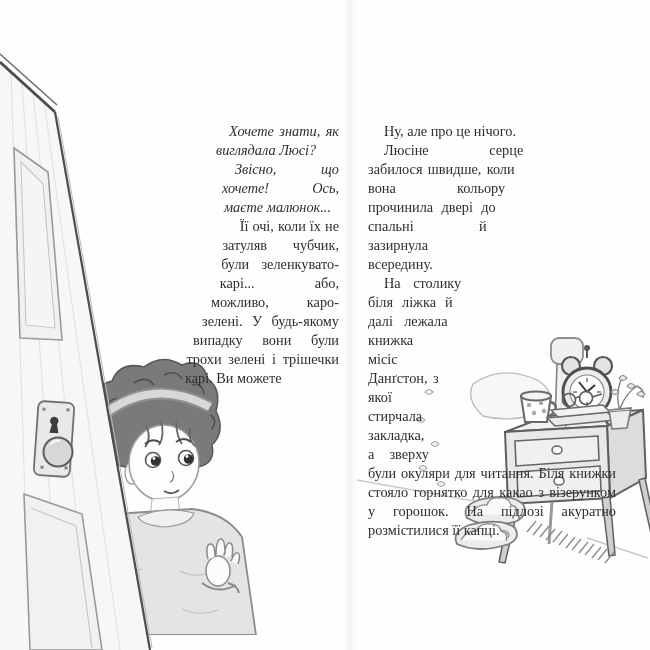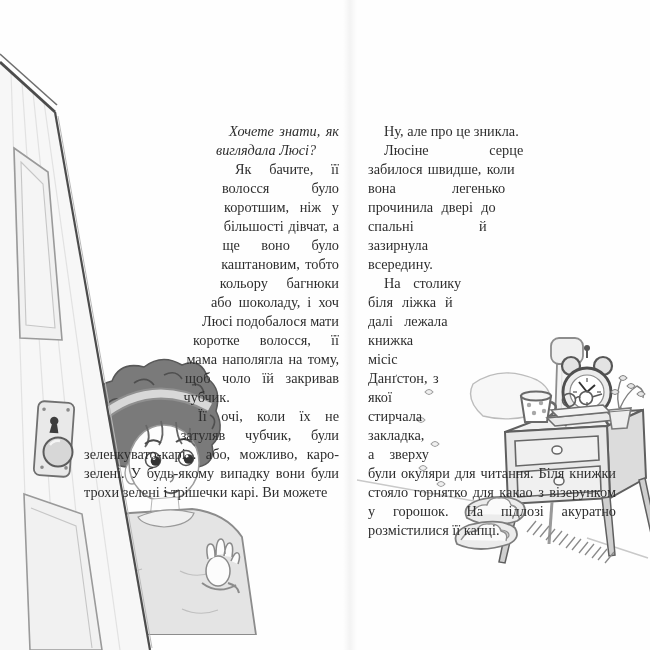--- a/index.html
+++ b/index.html
@@ -172,25 +172,25 @@
       <path d="M102,212 Q96,200 114,193 Q146,185 160,196 Q166,206 154,212 Q124,222 102,212 Z" fill="#ececec" stroke="#7d7d7d" stroke-width="1.8"></path>
       <ellipse cx="146" cy="203" rx="8" ry="5" fill="#d2d2d2" stroke="#8f8f8f" stroke-width="1.2"></ellipse>
       <path d="M106,208 q6,-10 16,-9 q2,-8 12,-7 q10,-1 12,7 q8,2 5,10" fill="#fafafa" stroke="#8f8f8f" stroke-width="1.4"></path>
     </g>
     <path fill="none" stroke="#8a8a8a" stroke-width="1.3" d="M172,200 l9,-11 M178,203 l9,-11 M185,205 l9,-11 M191,208 l9,-11 M198,210 l9,-11 M204,213 l9,-11 M211,216 l9,-11 M217,218 l9,-11 M224,221 l9,-11 M230,223 l9,-11 M237,226 l9,-11 M243,228 l9,-11 M250,231 l9,-11"></path>
   </svg>
 
   <div class="textcol left">
     <div class="spacer-l"></div>
     <p class="it">Хочете знати, як виглядала Люсі?</p>
-    <p>Як бачите, її волосся було коротшим, ніж у більшості дівчат, а ще воно було каштановим, тобто кольору багнюки або шоколаду, і хоч Люсі подобалося мати коротке волосся, її мама наполягла на тому, щоб чоло їй закривав чубчик.</p>
+    <p class="it">Звісно, що хочете! Ось, маєте малюнок...</p>
     <p>Її очі, коли їх не затуляв чубчик, були зеленкувато-карі... або, можливо, каро-зелені. У будь-якому випадку вони були трохи зелені і трішечки карі. Ви можете</p>
   </div>
 
   <div class="textcol right">
     <div class="spacer-r"></div>
-    <p>Ну, але про це зникла.</p>
-    <p>Люсіне серце забилося швидше, коли вона легенько прочинила двері до спальні й зазирнула всередину.</p>
+    <p>Ну, але про це нічого.</p>
+    <p>Люсіне серце забилося швидше, коли вона кольору прочинила двері до спальні й зазирнула всередину.</p>
     <p>На столику біля ліжка й далі лежала книжка місіс Данґстон, з якої стирчала закладка, а зверху були окуляри для читання. Біля книжки стояло горнятко для какао з візерунком у горошок. На підлозі акуратно розмістилися її капці.</p>
   </div>
 
   <div class="gutter"></div>
 </div>
 
 </body></html>

